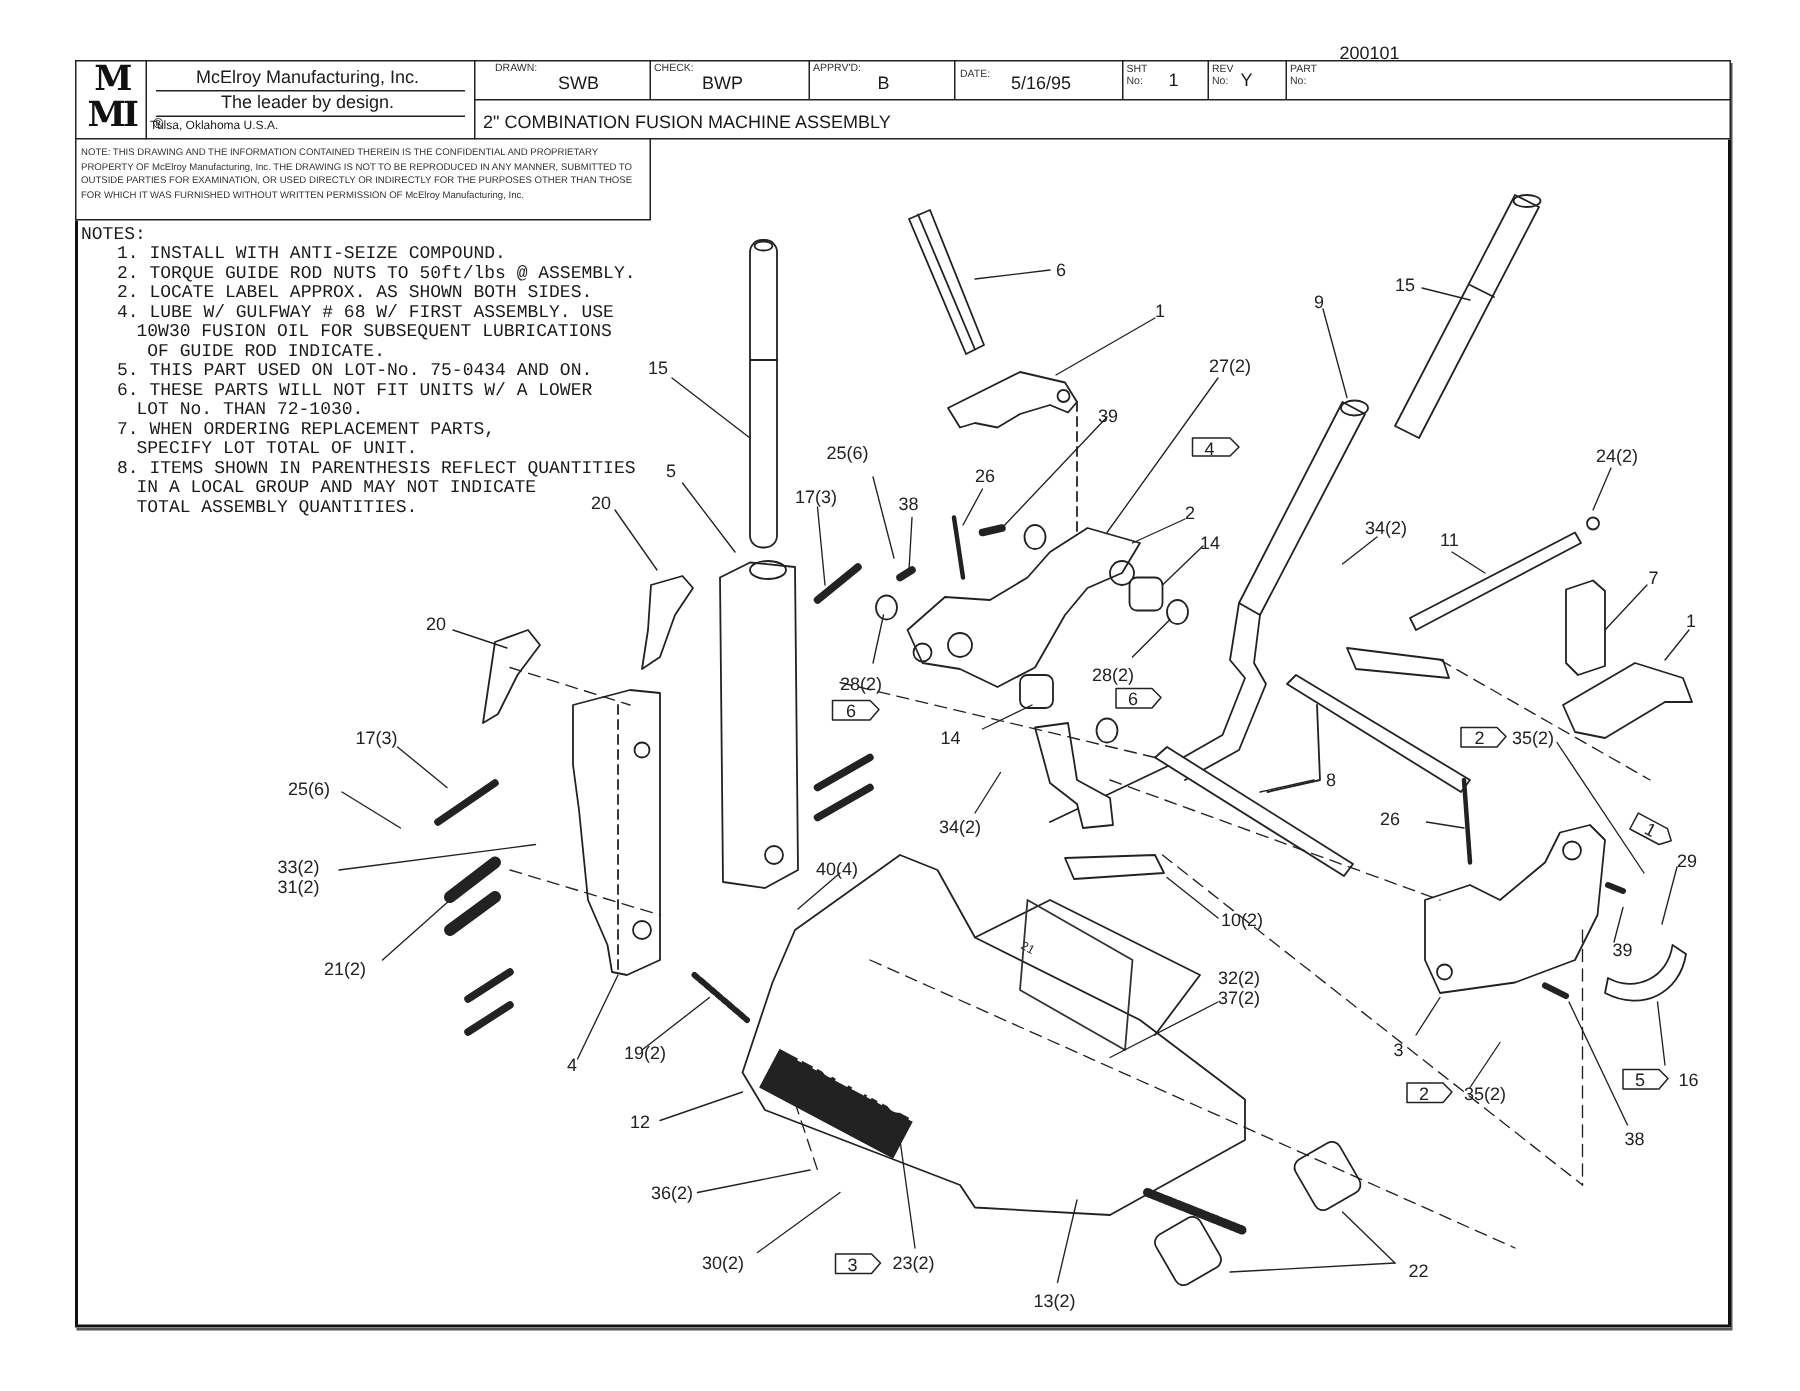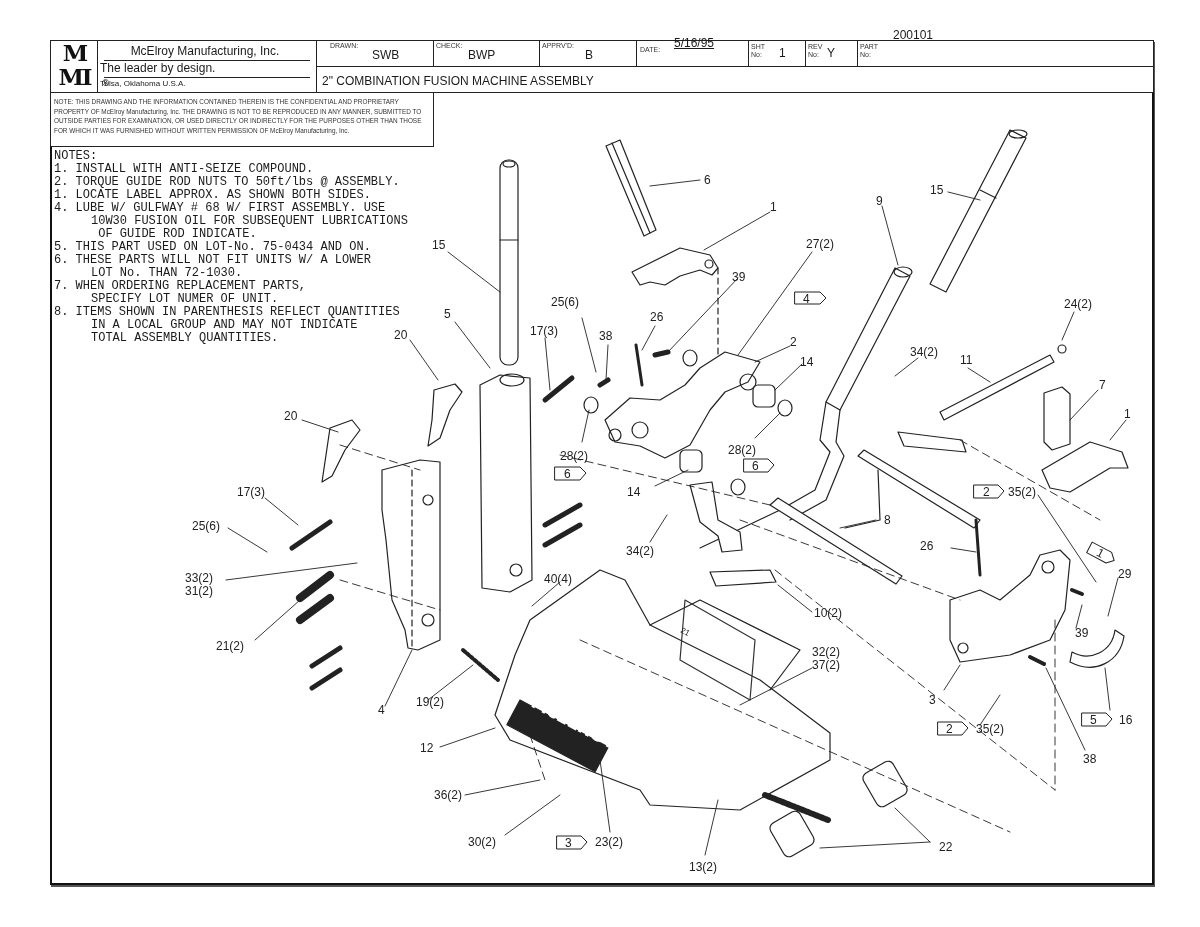--- a/index.html
+++ b/index.html
@@ -6,34 +6,34 @@
   body { width:1200px; height:927px; position:relative; overflow:hidden;
          font-family:"DejaVu Sans", sans-serif; color:#1a1a1a; }
   .frame { position:absolute; left:50px; top:40px; width:1104px; height:845px;
            border:2px solid #111; box-sizing:border-box; box-shadow:1px 2px 0 #555; }
   .tb { position:absolute; border:1px solid #222; box-sizing:border-box; background:#fff; }
   .logo { position:absolute; left:52px; top:42px; width:45px; height:50px;
           font-family:"DejaVu Serif", serif; font-weight:bold; color:#111;
           font-size:23px; line-height:22px; text-align:center; letter-spacing:-2px; }
   .logo div { height:24px; }
   .co-name { position:absolute; left:100px; top:44px; width:210px; font-size:12px; text-align:center; font-family:"Liberation Sans", sans-serif;}
-  .co-tag { position:absolute; left:100px; top:61px; width:210px; font-size:12px; font-family:"Liberation Sans", sans-serif;}
+  .co-tag { position:absolute; left:100px; top:61px; width:210px; font-size:12px; text-align:center; font-family:"Liberation Sans", sans-serif;}
   .co-loc { position:absolute; left:100px; top:79px; width:210px; font-size:8px; text-align:left; font-family:"Liberation Sans", sans-serif;}
   .reg { position:absolute; left:101px; top:78px; font-size:9px; }
   .hline { position:absolute; height:0; border-top:1px solid #222; }
   .vline { position:absolute; width:0; border-left:1px solid #222; }
   .fld-lbl { position:absolute; font-size:7px; line-height:8px; font-family:"Liberation Sans", sans-serif; color:#333; }
   .fld-val { position:absolute; font-size:12px; font-family:"Liberation Sans", sans-serif; }
   .title { position:absolute; left:322px; top:74px; font-size:12px; font-family:"Liberation Sans", sans-serif; }
   .notice { position:absolute; left:54px; top:97px; width:378px; font-size:6.4px; line-height:9.6px;
             font-family:"Liberation Sans", sans-serif; color:#333; }
   .notes { position:absolute; left:54px; top:150px; font-family:Liberation Mono, monospace;
            font-size:12px; line-height:13px; }
   .notes .hd { margin-left:0; }
-  .notes .it { white-space:pre; }
+  .notes .it { margin-left:24px; white-space:pre; }
   .notes .cont { margin-left:37px; white-space:pre; }
   svg#drawing { position:absolute; left:0; top:0; }
   .callout { font-family:"Liberation Sans", sans-serif; font-size:12px; fill:#222; }
   .flagtxt { font-family:"Liberation Sans", sans-serif; font-size:12px; fill:#222; }
 </style>
 </head>
 <body>
 
 <div class="frame"></div>
 
@@ -61,44 +61,44 @@
 <div class="reg">®</div>
 <div class="co-loc">Tulsa, Oklahoma U.S.A.</div>
 
 <div class="fld-lbl" style="left:330px;top:42px;">DRAWN:</div>
 <div class="fld-val" style="left:372px;top:48px;">SWB</div>
 <div class="fld-lbl" style="left:436px;top:42px;">CHECK:</div>
 <div class="fld-val" style="left:468px;top:48px;">BWP</div>
 <div class="fld-lbl" style="left:542px;top:42px;">APPRV'D:</div>
 <div class="fld-val" style="left:585px;top:48px;">B</div>
 <div class="fld-lbl" style="left:640px;top:46px;">DATE:</div>
-<div class="fld-val" style="left:674px;top:36px;text-decoration:underline;">5/16/95</div>
+<div class="fld-val" style="left:674px;top:48px;">5/16/95</div>
 <div class="fld-lbl" style="left:751px;top:43px;"><span>SHT</span><br><span>No:</span></div>
 <div class="fld-val" style="left:779px;top:46px;">1</div>
 <div class="fld-lbl" style="left:808px;top:43px;"><span>REV</span><br><span>No:</span></div>
 <div class="fld-val" style="left:827px;top:46px;">Y</div>
 <div class="fld-lbl" style="left:860px;top:43px;"><span>PART</span><br><span>No:</span></div>
 <div class="fld-val" style="left:893px;top:28px;">200101</div>
 
 <div class="title">2" COMBINATION FUSION MACHINE ASSEMBLY</div>
 <div class="notice">NOTE: THIS DRAWING AND THE INFORMATION CONTAINED THEREIN IS THE CONFIDENTIAL AND PROPRIETARY PROPERTY OF McElroy Manufacturing, Inc. THE DRAWING IS NOT TO BE REPRODUCED IN ANY MANNER, SUBMITTED TO OUTSIDE PARTIES FOR EXAMINATION, OR USED DIRECTLY OR INDIRECTLY FOR THE PURPOSES OTHER THAN THOSE FOR WHICH IT WAS FURNISHED WITHOUT WRITTEN PERMISSION OF McElroy Manufacturing, Inc.</div>
 
 <div class="notes">
   <div class="hd">NOTES:</div>
   <div class="it">1. INSTALL WITH ANTI-SEIZE COMPOUND.</div>
   <div class="it">2. TORQUE GUIDE ROD NUTS TO 50ft/lbs @ ASSEMBLY.</div>
-  <div class="it">1. LOCATE LABEL APPROX. AS SHOWN BOTH SIDES.</div>
+  <div class="it">2. LOCATE LABEL APPROX. AS SHOWN BOTH SIDES.</div>
   <div class="it">4. LUBE W/ GULFWAY # 68 W/ FIRST ASSEMBLY. USE</div>
   <div class="cont">10W30 FUSION OIL FOR SUBSEQUENT LUBRICATIONS</div>
   <div class="cont"> OF GUIDE ROD INDICATE.</div>
   <div class="it">5. THIS PART USED ON LOT-No. 75-0434 AND ON.</div>
   <div class="it">6. THESE PARTS WILL NOT FIT UNITS W/ A LOWER</div>
   <div class="cont">LOT No. THAN 72-1030.</div>
   <div class="it">7. WHEN ORDERING REPLACEMENT PARTS,</div>
-  <div class="cont">SPECIFY LOT NUMER OF UNIT.</div>
+  <div class="cont">SPECIFY LOT TOTAL OF UNIT.</div>
   <div class="it">8. ITEMS SHOWN IN PARENTHESIS REFLECT QUANTITIES</div>
   <div class="cont">IN A LOCAL GROUP AND MAY NOT INDICATE</div>
   <div class="cont">TOTAL ASSEMBLY QUANTITIES.</div>
 </div>
 
 <svg id="drawing" width="1200" height="927" viewBox="0 0 1200 927" fill="none" stroke="#222" stroke-width="1.2" stroke-linejoin="round" stroke-linecap="round">
 
   <g>
     <polygon points="606,146 620,140 656,230 644,236" fill="#fff"></polygon>
     <line x1="612" y1="143" x2="650" y2="233"></line>

